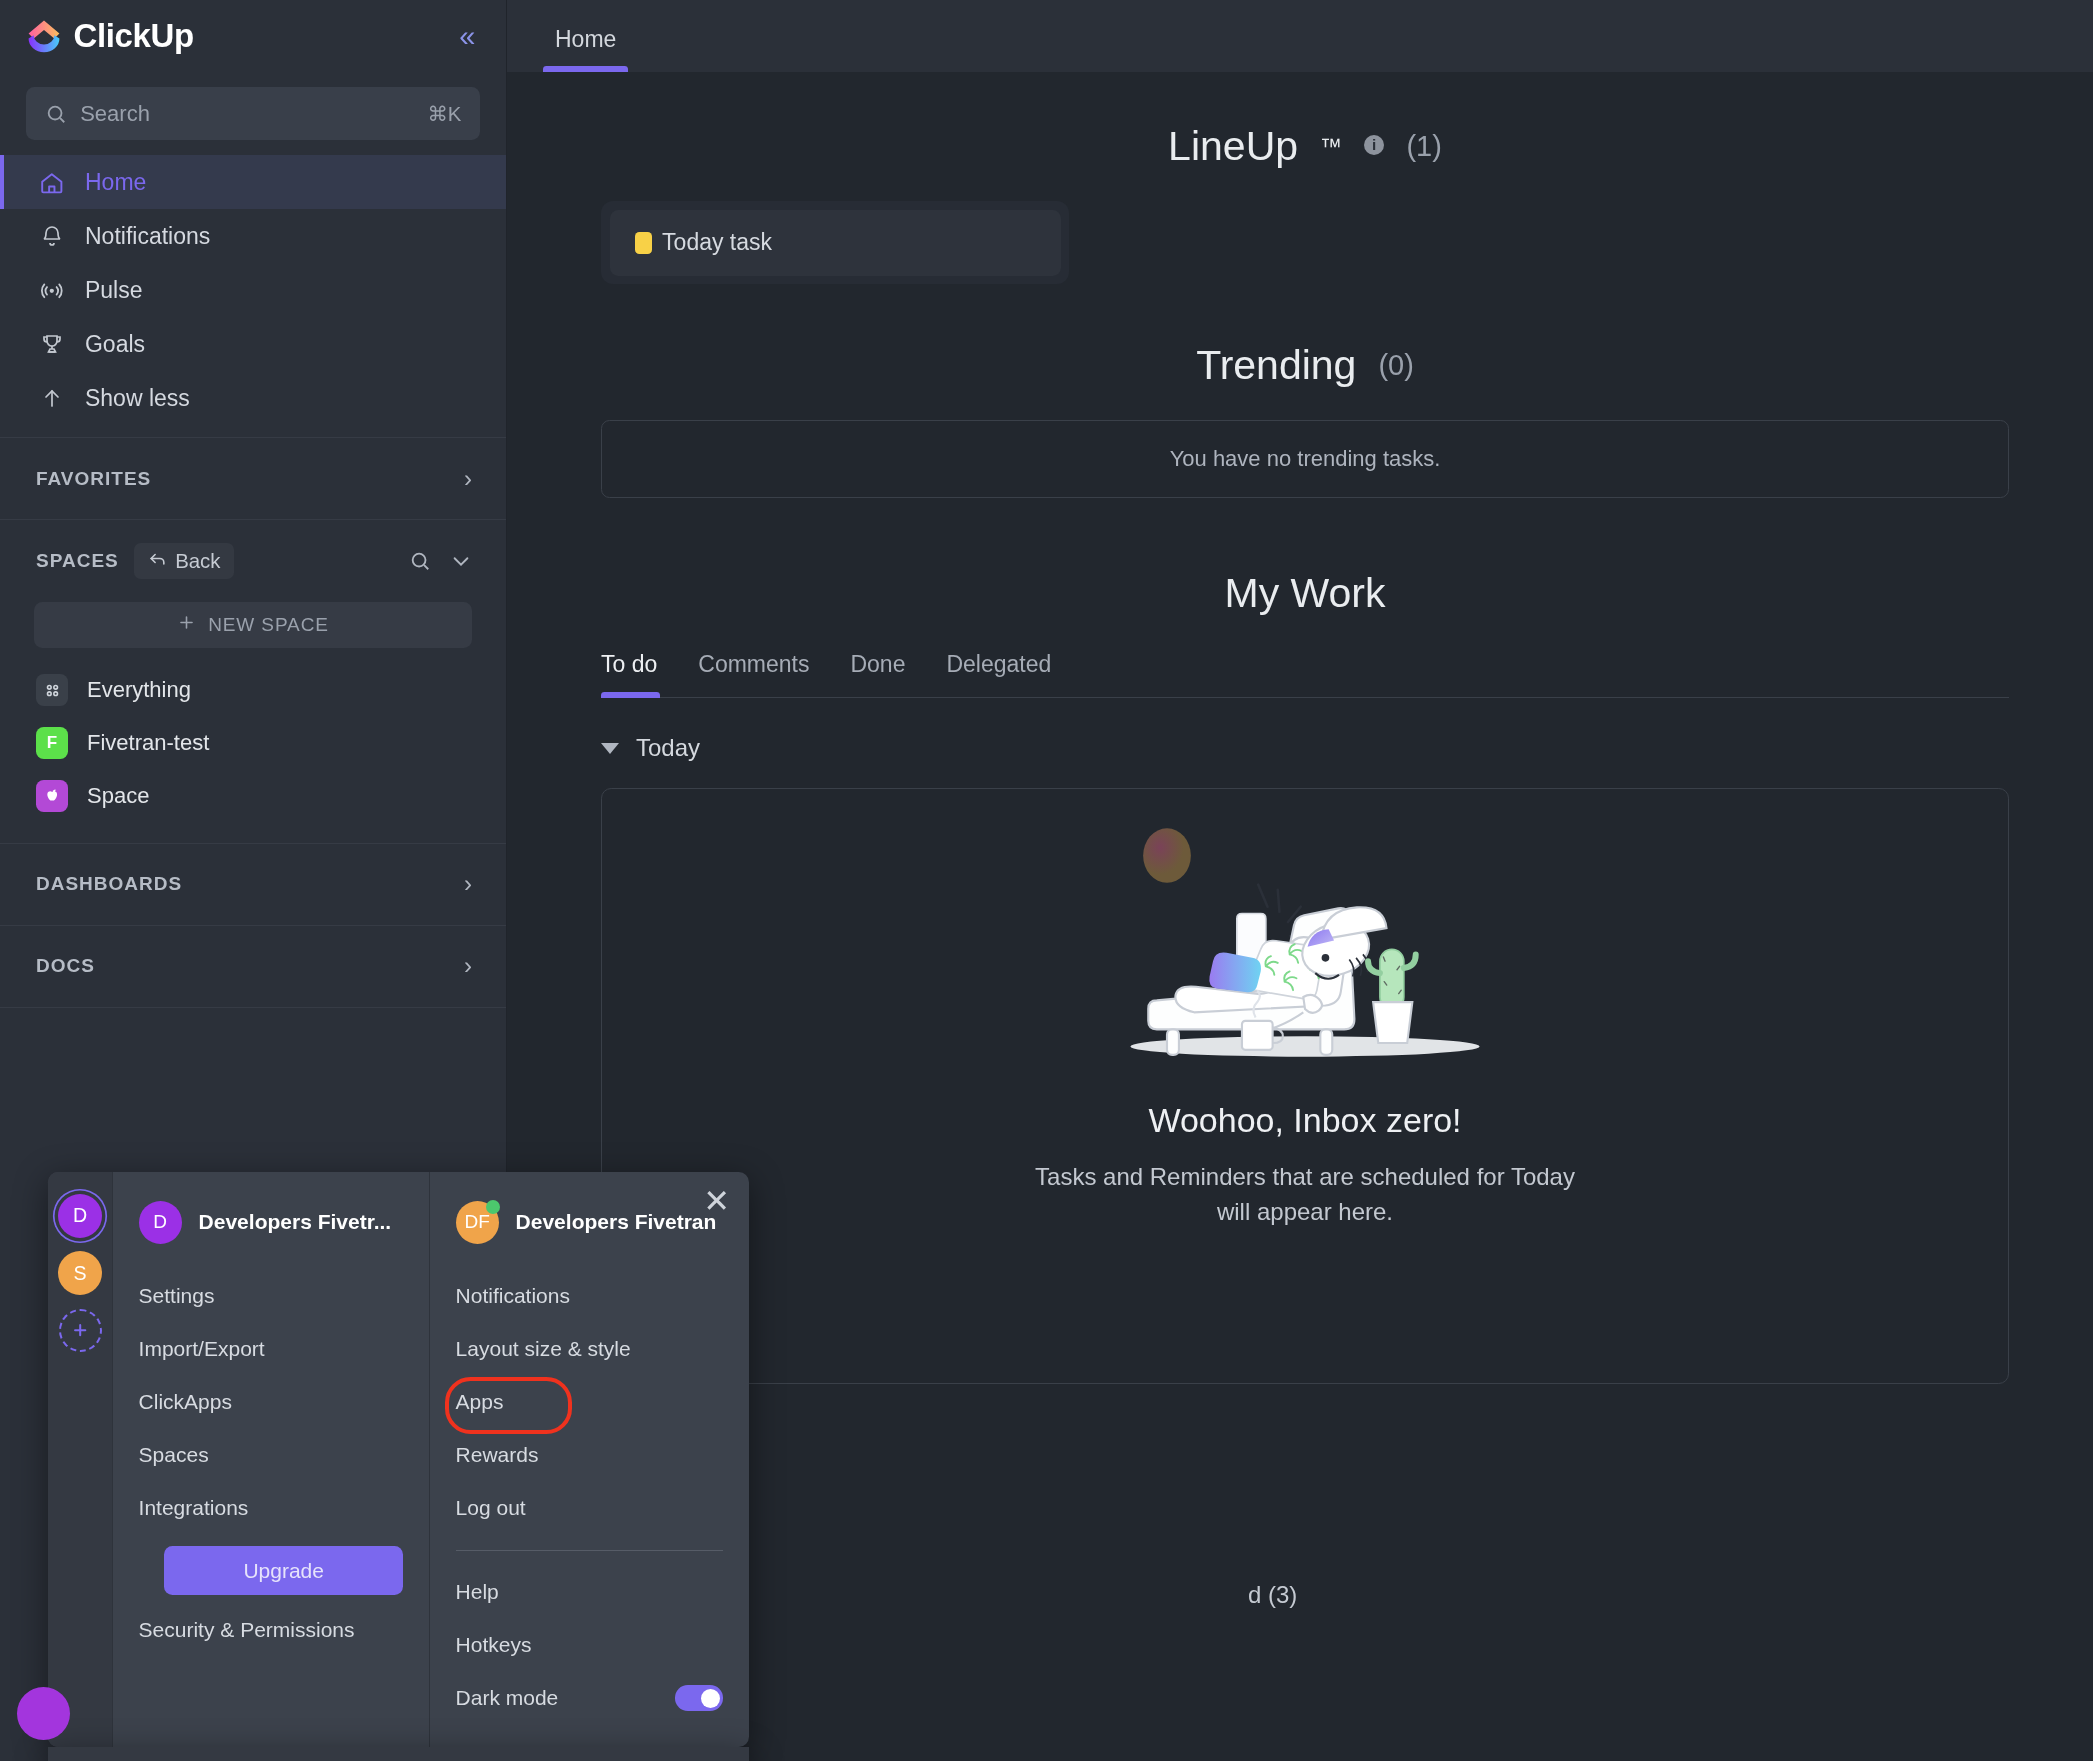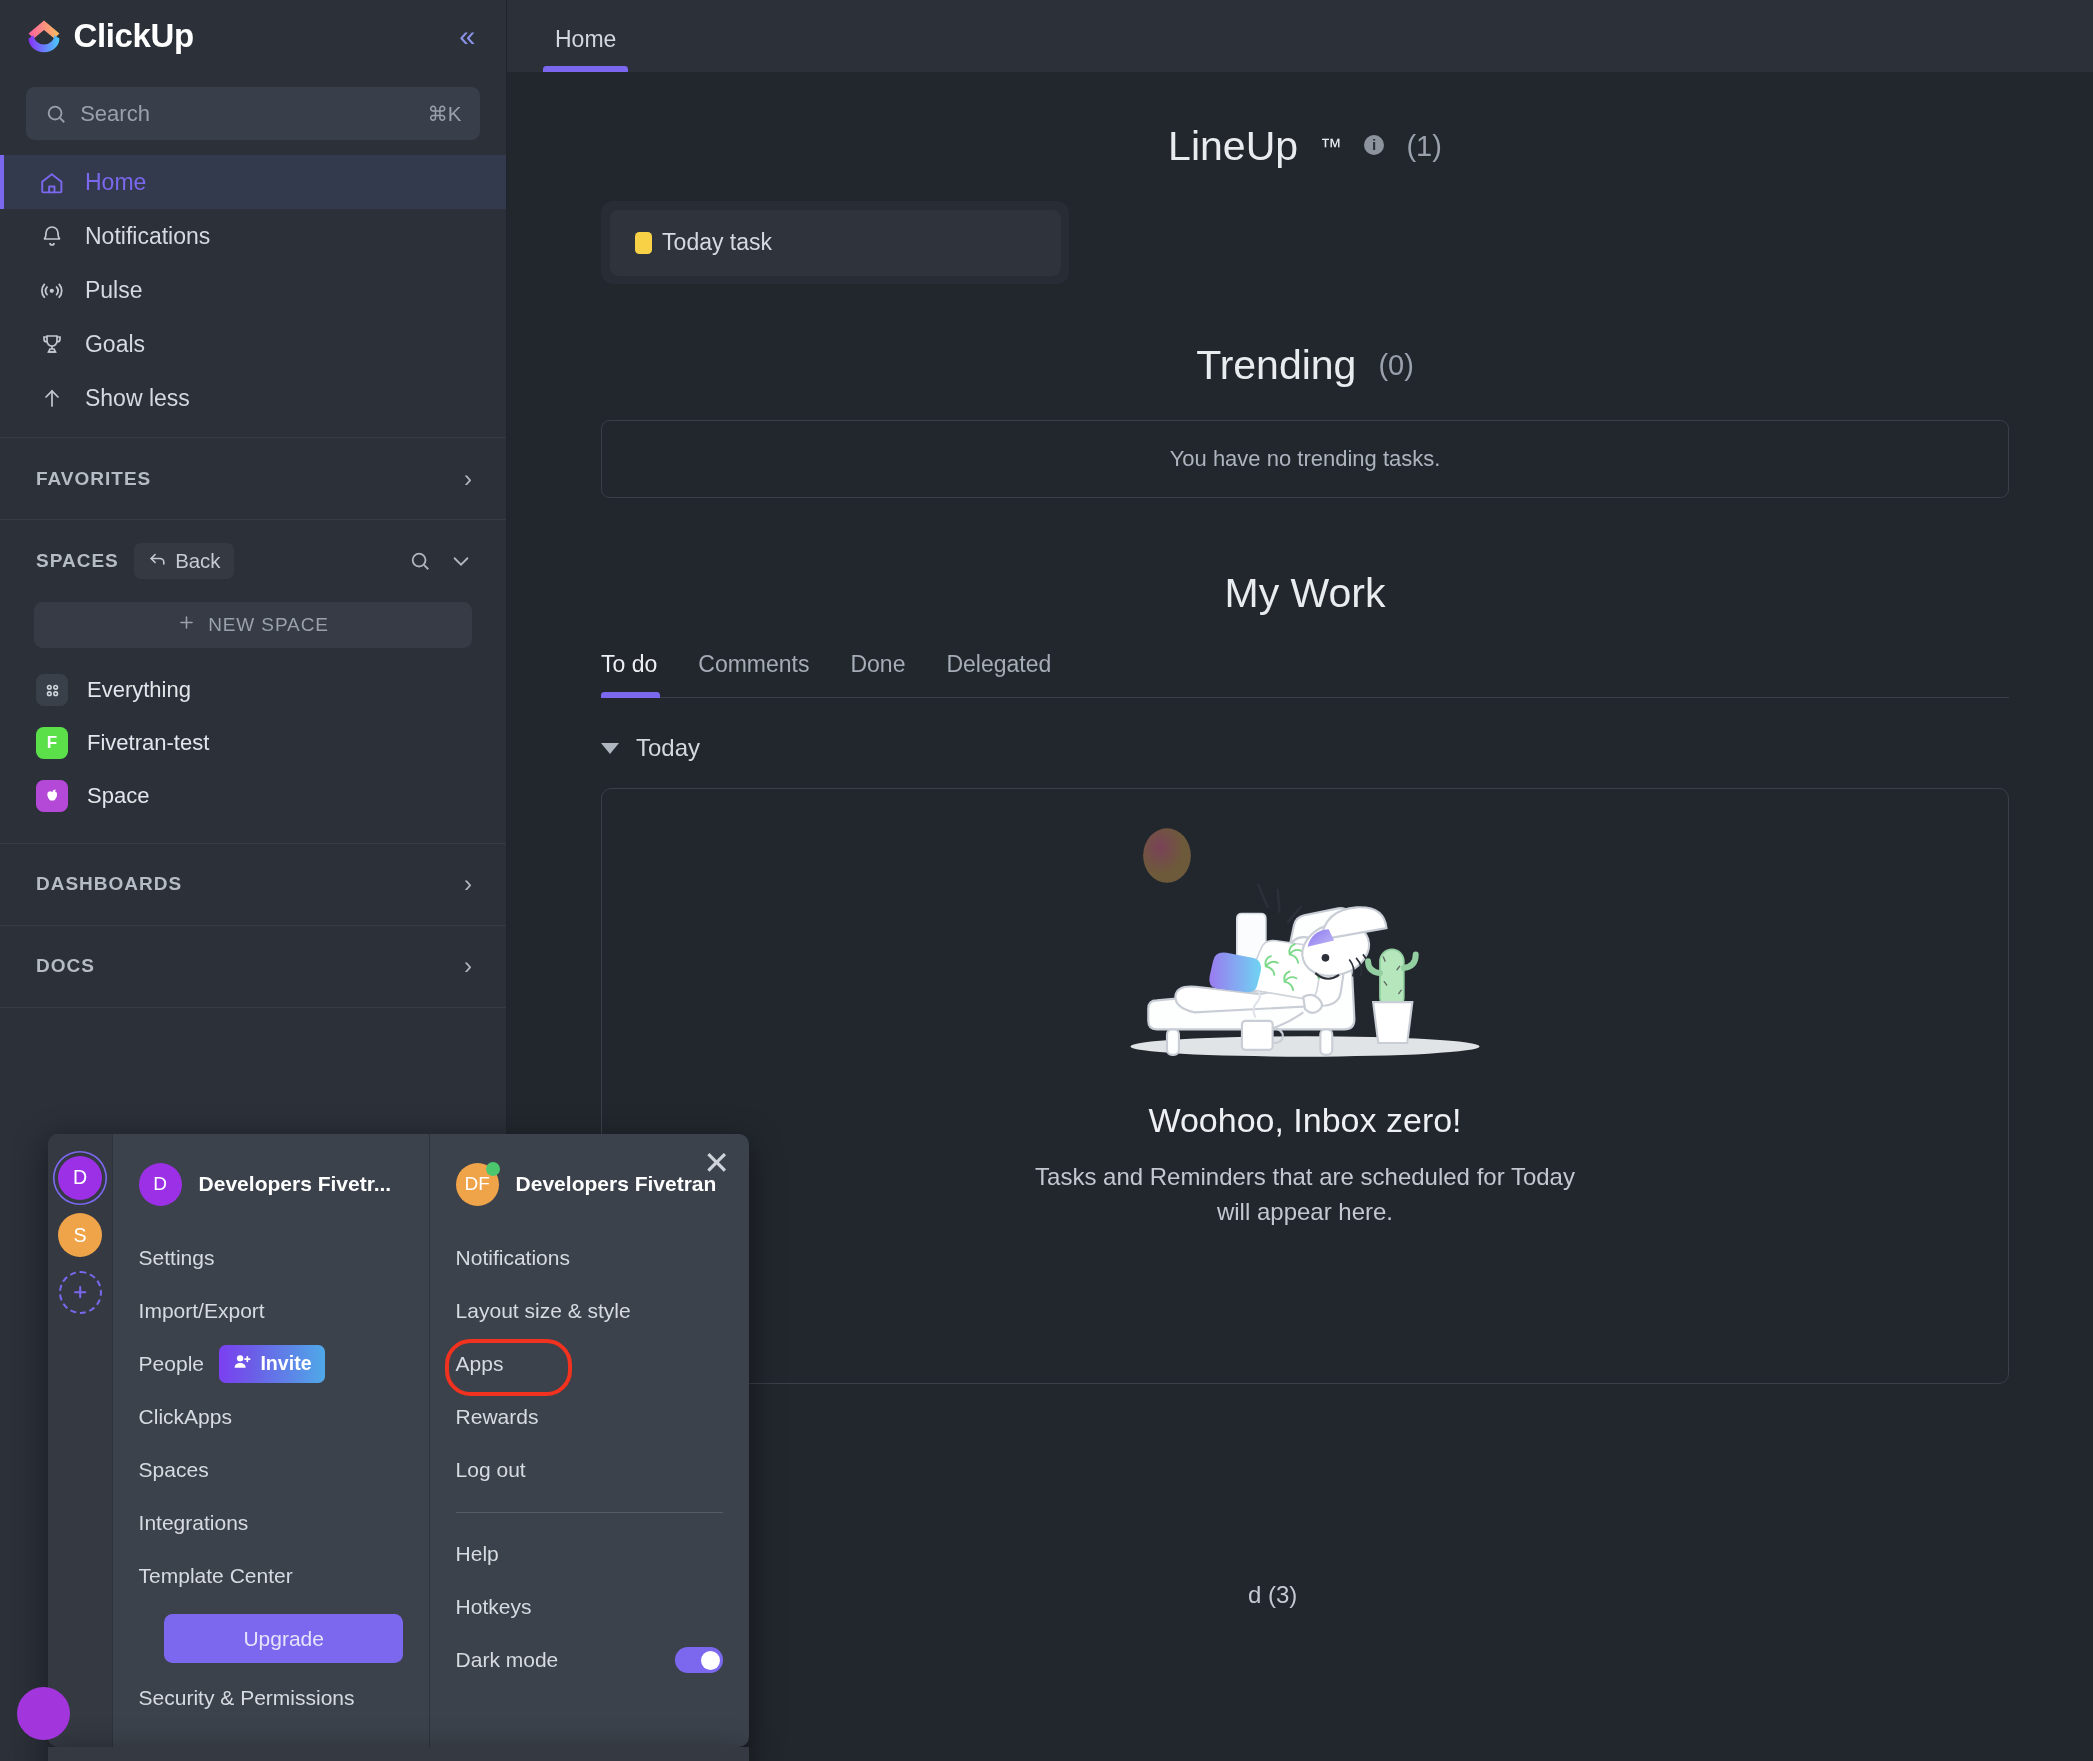--- a/index.html
+++ b/index.html
@@ -569,44 +569,27 @@
           <span class="ws-av" style="background:#9b30e6">D</span>
           <span class="ws-name">Developers Fivetr...</span>
         </div>
         <div class="mi">
             <span>Settings</span>
           </div>
         <div class="mi">
             <span>Import/Export</span>
           </div>
         <div class="mi">
-          <span>People</span>
-          <span class="invite-btn">
-            <span>
-              <svg width="19" height="19" viewBox="0 0 24 24" fill="#ffffff">
-                <circle cx="9" cy="8" r="4"></circle>
-                  <path d="M2 20c0-4 3.2-6 7-6s7 2 7 6z"></path>
-                <rect x="17" y="5" width="2.2" height="8" rx="1"></rect>
-                  <rect x="14.1" y="7.9" width="8" height="2.2" rx="1"></rect>
-              </svg>
-            </span>
-            <span>Invite</span>
-          </span>
-        </div>
-        <div class="mi">
             <span>ClickApps</span>
           </div>
         <div class="mi">
             <span>Spaces</span>
           </div>
         <div class="mi">
             <span>Integrations</span>
-          </div>
-        <div class="mi">
-            <span>Template Center</span>
           </div>
         <div class="upgrade-btn">Upgrade</div>
         <div class="mi">
             <span>Security &amp; Permissions</span>
           </div>
       </div>
 
       <div class="menu-col right">
         <span class="close-x">✕</span>
         <div class="ws-head">

